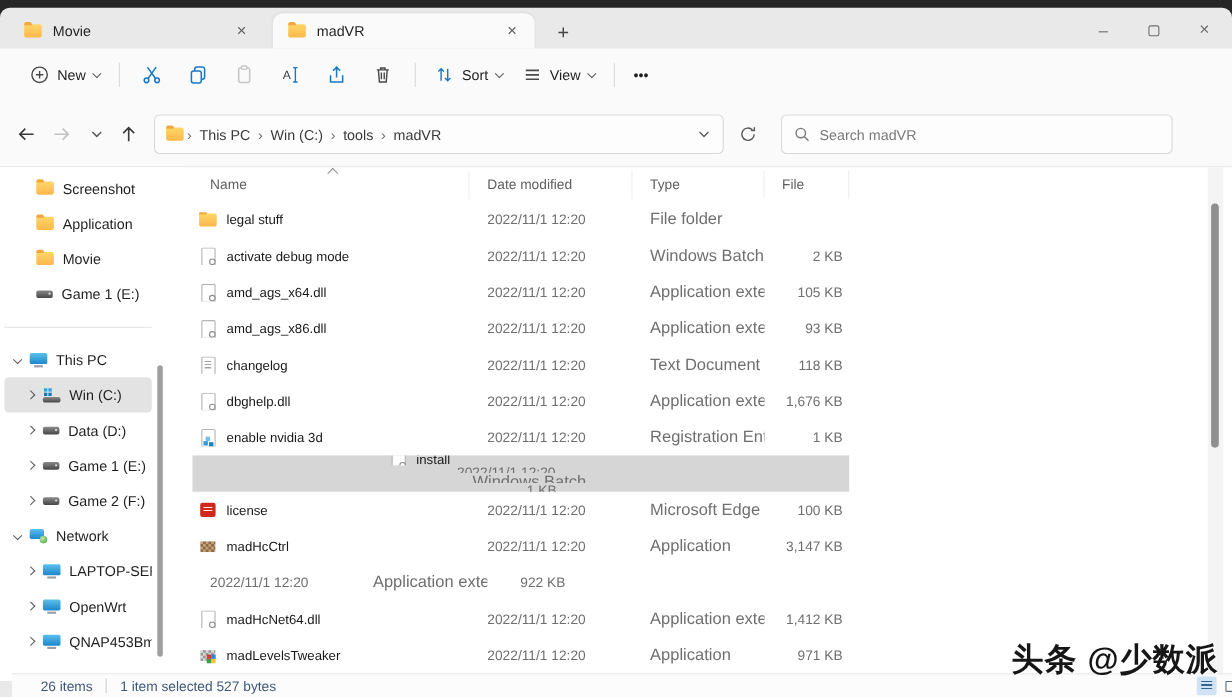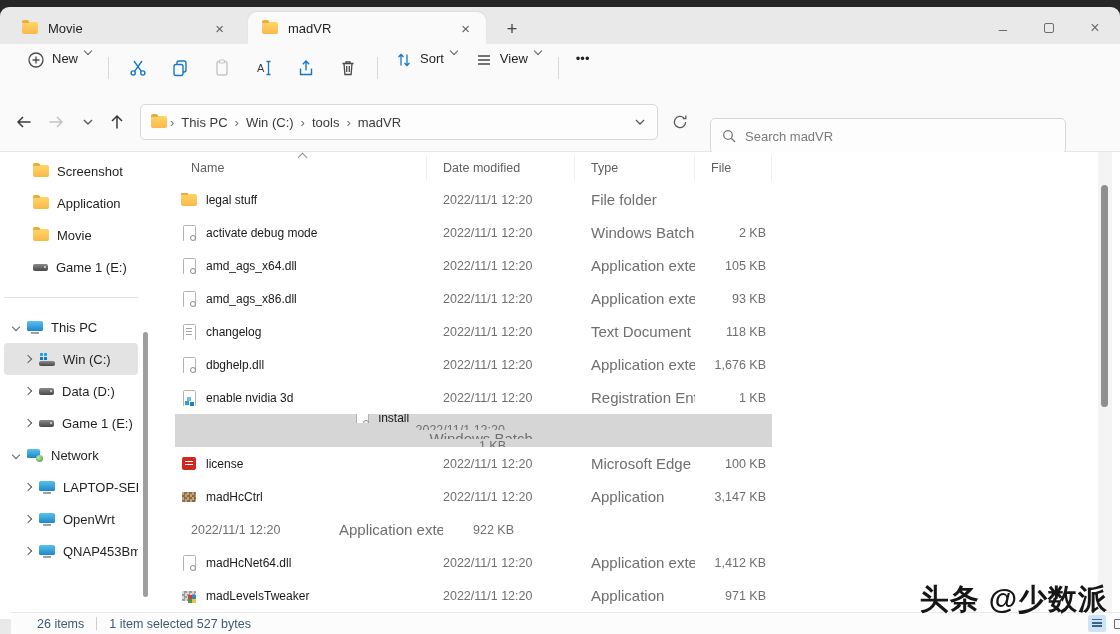--- a/index.html
+++ b/index.html
@@ -21,21 +21,21 @@
   .wctl { position:absolute; top:8px; display:flex; align-items:center; justify-content:center;
     width:42px; height:26px; color:#6e6e6e; }
   .wc-min { left:982px; font-size:15px; }
   .wc-max { left:1028px; }
   .wc-max i { display:block; width:10px; height:10px; border:1.2px solid #6e6e6e; border-radius:2px; }
   .wc-close { left:1074px; font-size:16px; }
 
   
   .toolbar { position:absolute; top:37px; left:0; right:0; height:48px; background:#fafafa;
     display:flex; align-items:center; padding-left:18px; }
-  .tbtn { display:flex; gap:7px; height:34px; padding:0 9px;
+  .tbtn { display:flex; align-items:center; gap:7px; height:34px; padding:0 9px;
     border-radius:4px; font-size:13px; color:#1f1f1f; }
   .ibtn { width:42px; height:34px; display:flex; align-items:center; justify-content:center; border-radius:4px; }
   .tsep { width:1px; height:22px; background:#d9d9d9; margin:0 8px; }
   .chev-dn { width:6px; height:6px; border-right:1.3px solid #5f5f5f; border-bottom:1.3px solid #5f5f5f;
     transform:rotate(45deg); margin-top:-3px; }
   svg { display:block; }
 
   
   .addrrow { position:absolute; top:85px; left:0; right:0; height:60px; background:#fafafa;
     border-bottom:1px solid #e6e6e6; }
@@ -44,21 +44,21 @@
   .crumbbox { position:absolute; left:140px; top:12px; width:518px; height:36px;
     background:#fdfdfd; border:1px solid #d9d9d9; border-radius:5px;
     display:flex; align-items:center; padding:0 10px; }
   .crumb { font-size:13px; color:#3a3a3a; padding:0 4px; }
   .crumb-sep { color:#6f6f6f; font-size:13px; padding:0 3px; }
   .crumb-chev { margin-left:auto; }
   .refreshbtn { position:absolute; left:666px; top:16px; width:28px; height:28px;
     display:flex; align-items:center; justify-content:center; }
   .searchbox { position:absolute; left:710px; top:12px; width:356px; height:36px;
     background:#fdfdfd; border:1px solid #d9d9d9; border-radius:5px;
-    display:flex; align-items:center; padding:0 10px;margin-top:14px; }
+    display:flex; align-items:center; padding:0 10px; }
   .searchbox input { border:none; outline:none; background:transparent; flex:1; margin-left:8px;
     font-size:13px; color:#333; font-family:inherit; }
   .searchbox input::placeholder { color:#7a7a7a; }
 
   
   .main { position:absolute; top:145px; left:0; right:0; height:467px; background:#fff; }
 
   
   .sidebar { position:absolute; left:0; top:0; width:168px; height:467px; background:#fff; overflow:hidden; }
   .sitems { position:absolute; top:3px; left:4px; width:134px; }
@@ -340,20 +340,25 @@
         <div class="si child">
           <span class="chev r"></span>
           <span class="ic-drive"></span>
           <span>Data (D:)</span>
         </div>
         <div class="si child">
           <span class="chev r"></span>
           <span class="ic-drive"></span>
           <span>Game 1 (E:)</span>
         </div>
+        <div class="si child">
+          <span class="chev r"></span>
+          <span class="ic-drive"></span>
+          <span>Game 2 (F:)</span>
+        </div>
         <div class="si root">
           <span class="chev d"></span>
           <span class="ic-net"></span>
           <span>Network</span>
         </div>
         <div class="si child">
           <span class="chev r"></span>
           <span class="ic-pc"></span>
           <span>LAPTOP-SERVE</span>
         </div>

